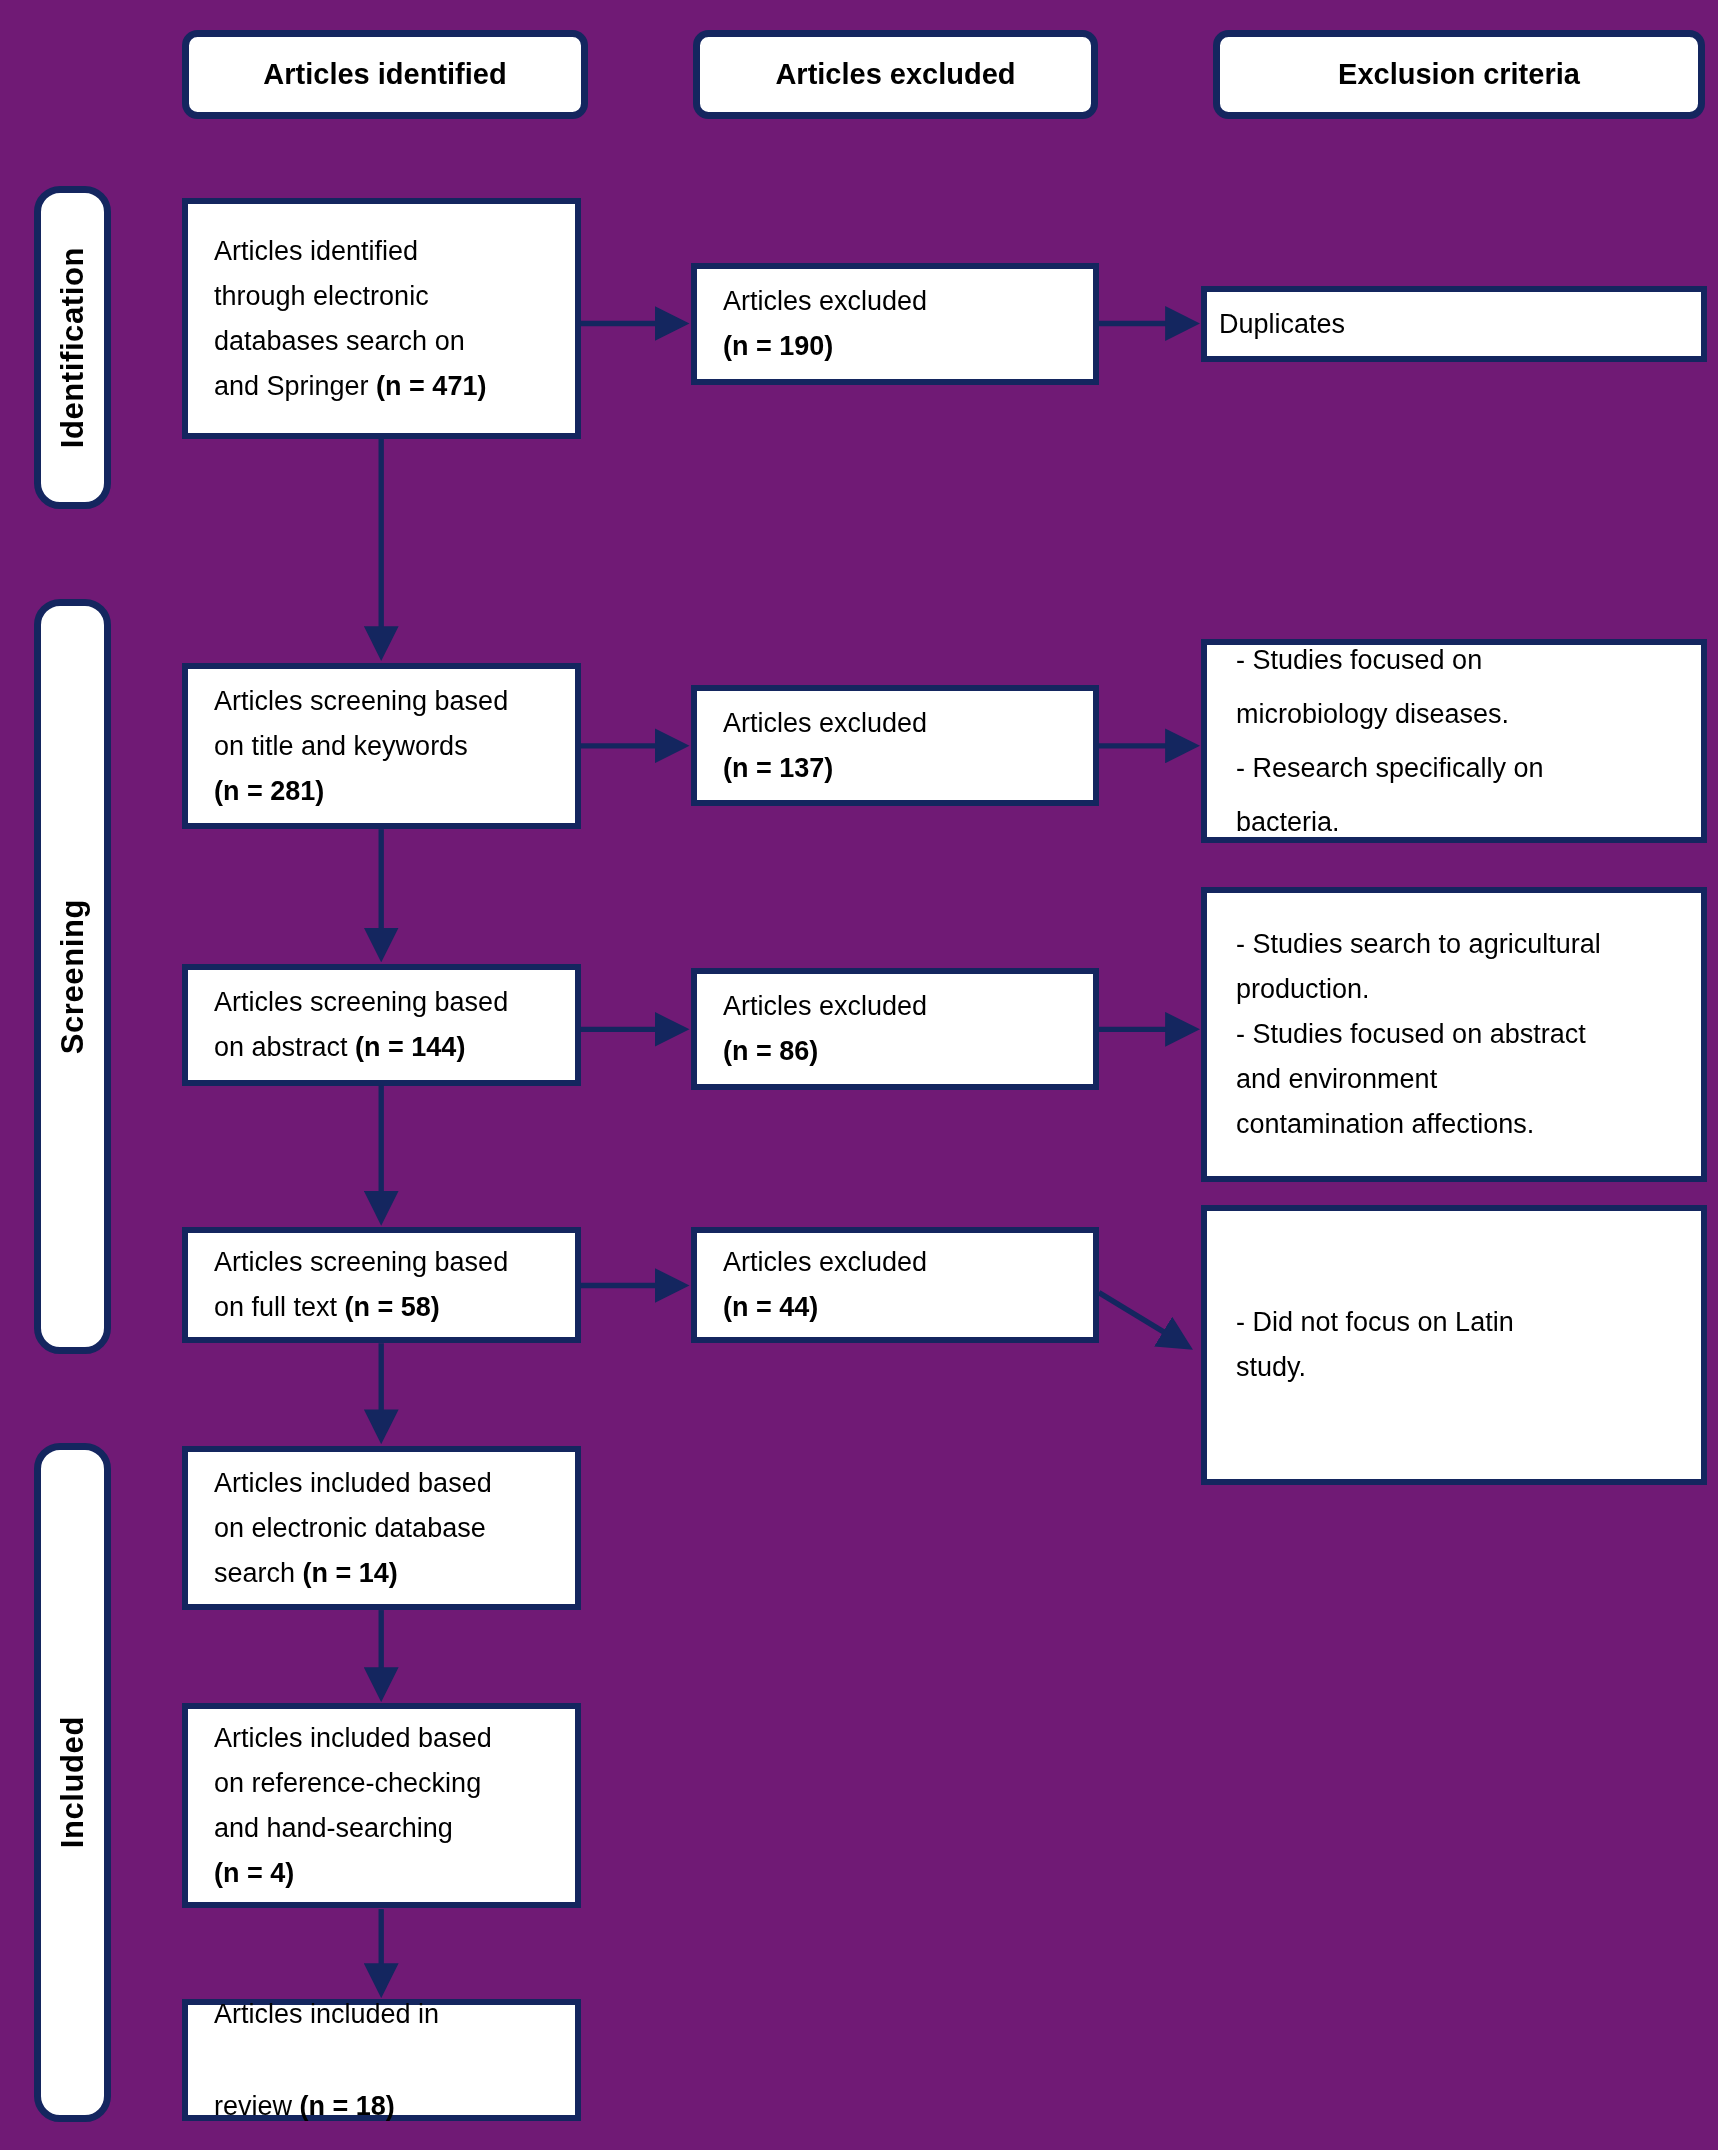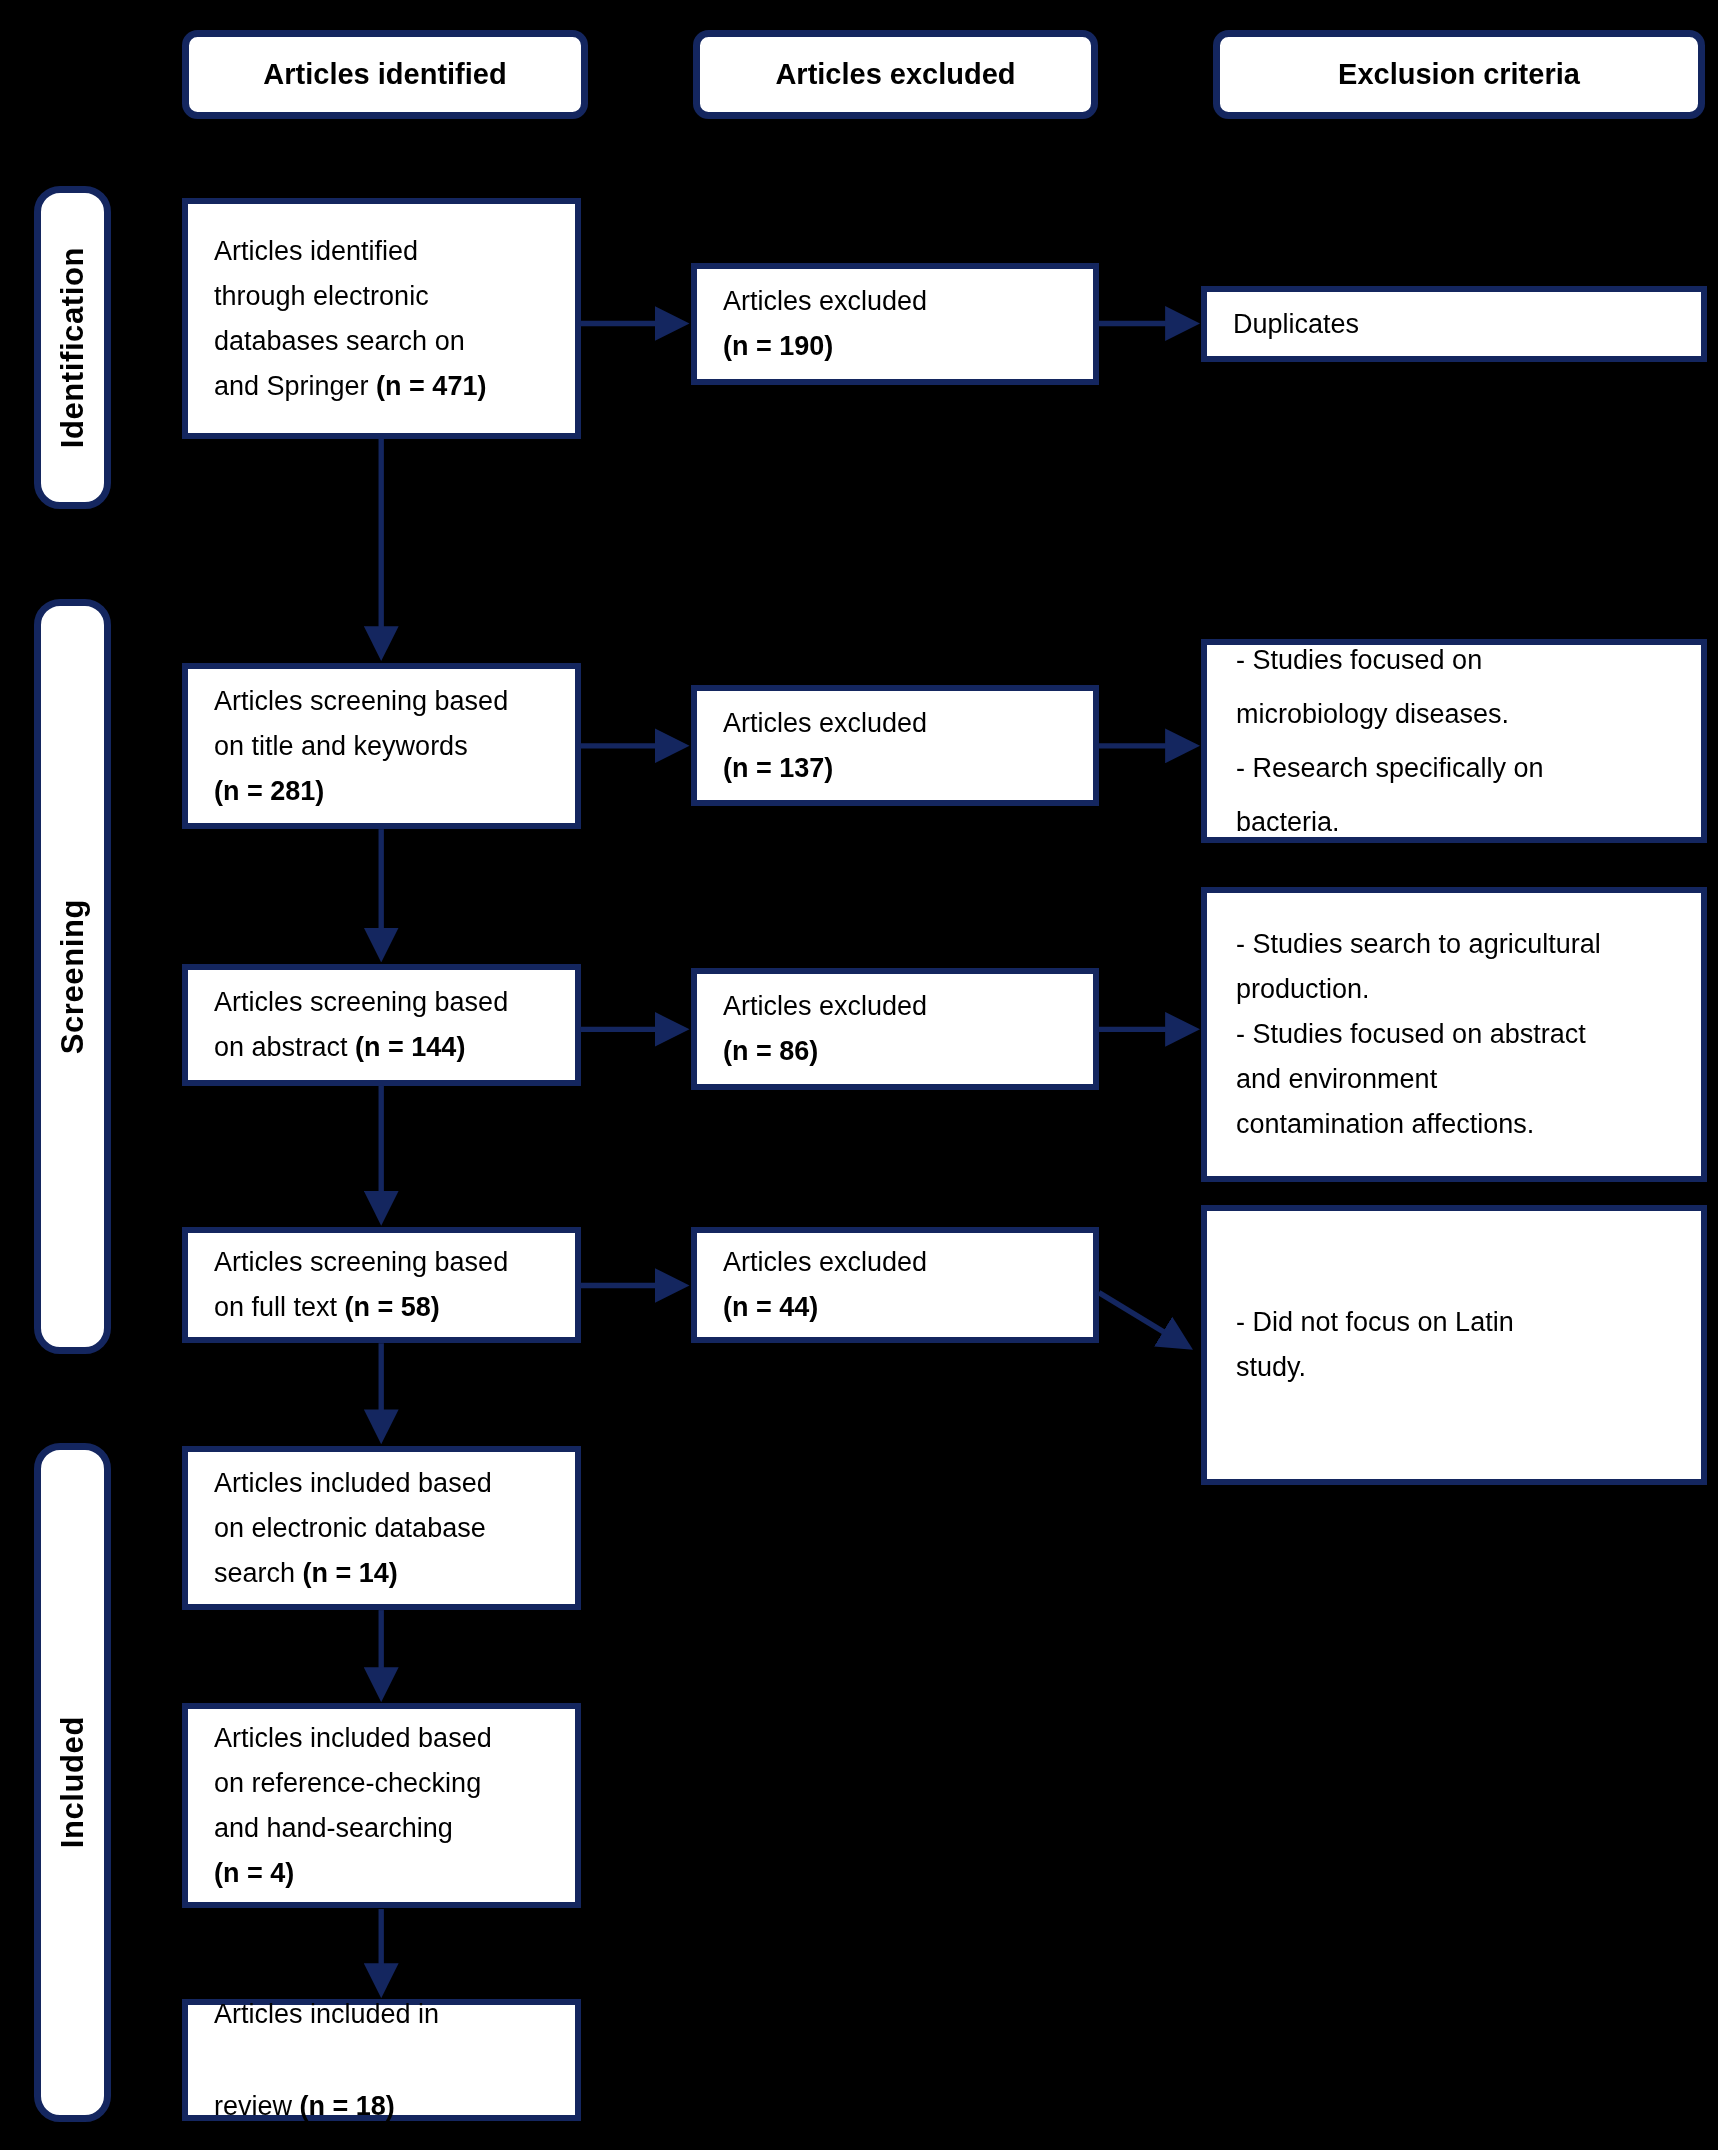--- a/index.html
+++ b/index.html
@@ -1,20 +1,20 @@
 <!DOCTYPE html>
 <html style="font-size:9.5px"><head>
 <meta charset="utf-8">
 <style>
   html, body { margin: 0; padding: 0; background: #ffffff; }
   .canvas {
     position: relative;
     width: 1719px;
     height: 2151px;
-    background: #000000;
+    background: #701a75;
     font-family: "Liberation Sans", sans-serif;
     color: #000000;
     overflow: hidden;
   }
   .box {
     position: absolute;
     box-sizing: border-box;
     border: 6px solid #14265f;
     background: #ffffff;
     display: flex;
@@ -138,21 +138,21 @@
     </div>
   <div class="box" style="left:691px; top:968px; width:408px; height:122px;">
       <div class="tline"><span>Articles excluded</span></div>
       <div class="tline"><span></span><span class="b">(n = 86)</span></div>
     </div>
   <div class="box" style="left:691px; top:1227px; width:408px; height:116px;">
       <div class="tline"><span>Articles excluded</span></div>
       <div class="tline"><span></span><span class="b">(n = 44)</span></div>
     </div>
 
-  <div class="box" style="left:1201px; top:286px; width:506px; height:76px; padding-left:26px;">
+  <div class="box" style="left:1201px; top:286px; width:506px; height:76px; padding-left:12px;">
       <div class="tline"><span>Duplicates</span></div>
     </div>
   <div class="box" style="left:1201px; top:639px; width:506px; height:204px; padding-left:29px;gap:9px;">
       <div class="tline"><span>- Studies focused on</span></div>
       <div class="tline"><span>microbiology diseases.</span></div>
       <div class="tline"><span>- Research specifically on</span></div>
       <div class="tline"><span>bacteria.</span></div>
     </div>
   <div class="box" style="left:1201px; top:887px; width:506px; height:295px; padding-left:29px;">
       <div class="tline"><span>- Studies search to agricultural</span></div>

